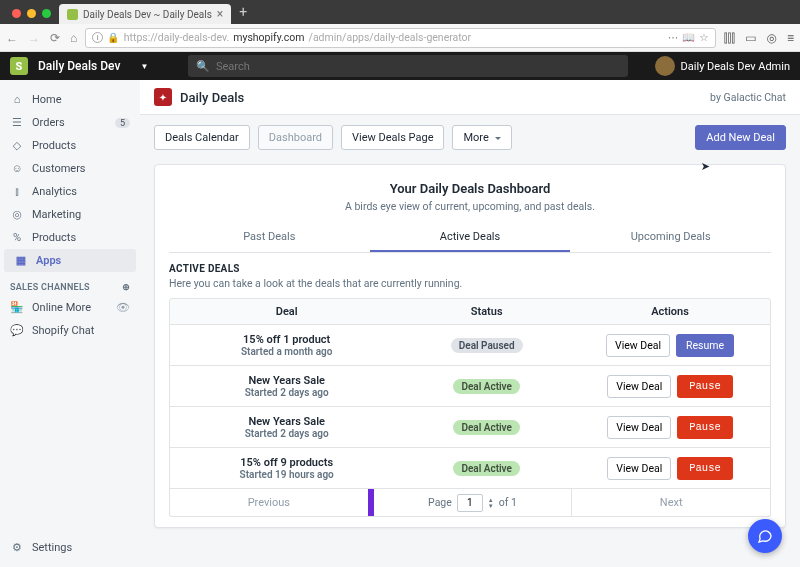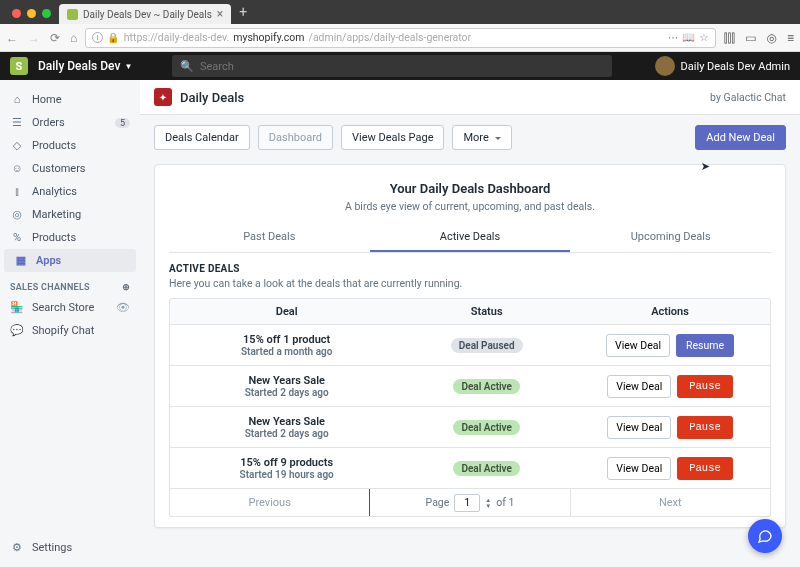--- a/index.html
+++ b/index.html
@@ -19,21 +19,21 @@
 .nav-btns { display: flex; gap: 10px; color: #888; }
 .addr-bar { flex: 1; height: 20px; background: #fff; border: 1px solid #ccc; border-radius: 3px; display: flex; align-items: center; padding: 0 6px; font-size: 10.5px; color: #888; gap: 4px; }
 .lock { color: #4caf50; font-size: 10px; }
 .addr-muted { color: #aaa; }
 .addr-bold { color: #333; }
 .right-icons { display: flex; gap: 10px; color: #555; align-items: center; }
 
 
 .shop-top { height: 28px; background: #1a1a1a; display: flex; align-items: center; padding: 0 10px; color: #fff; font-size: 12px; gap: 10px; }
 .shop-logo { width: 18px; height: 18px; background: #95bf47; border-radius: 3px; display:flex; align-items:center; justify-content:center; font-size:11px; font-weight:bold; color:#fff;}
-.shop-name { font-weight: 500; display:flex; align-items:center; gap:4px; }
+.shop-name { font-weight: 500; display:flex; align-items:center; gap:20px; }
 .search-wrap { margin-left: 30px; flex: 1; max-width: 440px; height: 22px; background: #363636; border-radius: 3px; display: flex; align-items: center; padding: 0 8px; color: #999; gap: 6px; font-size: 11px; }
 .admin-user { margin-left: auto; display: flex; align-items: center; gap: 6px; font-size: 11px; }
 .avatar { width: 20px; height: 20px; border-radius: 50%; background: #8a6d3b; }
 
 
 .app-body { display: flex; height: calc(567px - 24px - 28px - 28px); }
 .sidebar { width: 140px; background: #f4f6f8; padding: 8px 0; display:flex; flex-direction:column; }
 .side-item { display: flex; align-items: center; gap: 8px; padding: 5px 10px; color: #454f5b; font-size: 11px; cursor: pointer; }
 .side-item.active { background: #e8eaed; color: #5c6ac4; font-weight: 600; border-radius: 3px; margin: 0 4px; }
 .side-icon { width: 14px; display:flex; justify-content:center; color:#637381; }
@@ -78,21 +78,21 @@
 .pill { display:inline-block; padding:2px 8px; border-radius:10px; font-size:10px; }
 .pill.paused { background:#dfe3e8; color:#454f5b; }
 .pill.active { background:#bbe5b3; color:#414f3e; }
 .actions-cell { display:flex; gap:6px; justify-content:center; }
 .btn-view { border:1px solid #c4cdd5; background:#fff; padding:4px 8px; border-radius:3px; font-size:10.5px; cursor:pointer; }
 .btn-resume { background:#5c6ac4; color:#fff; border:none; padding:4px 10px; border-radius:3px; font-size:10.5px; cursor:pointer; }
 .btn-pause { background:#de3618; color:#fff; border:none; padding:4px 12px; border-radius:3px; font-size:10.5px; cursor:pointer;font-family:Liberation Mono, monospace; }
 
 .pager { display:flex; border:1px solid #e1e3e5; border-top:none; border-radius:0 0 3px 3px; }
 .pager-btn { flex:1; text-align:center; padding:7px 0; font-size:11px; color:#919eab; cursor:pointer; }
-.pager-mid { flex:1; display:flex; align-items:center; justify-content:center; gap:5px; font-size:10.5px; color:#637381; border-left:1px solid #6d28d9; border-right:1px solid #e1e3e5; }
+.pager-mid { flex:1; display:flex; align-items:center; justify-content:center; gap:5px; font-size:10.5px; color:#637381; border-left:6px solid #6d28d9; border-right:1px solid #e1e3e5; }
 .page-input { width:26px; height:18px; text-align:center; border:1px solid #c4cdd5; border-radius:2px; font-size:10px; }
 .stepper { display:flex; flex-direction:column; font-size:6px; color:#637381; line-height:6px; }
 
 .help-fab { position:absolute; right:18px; bottom:14px; width:34px; height:34px; border-radius:50%; background:#3b5bfd; display:flex; align-items:center; justify-content:center; color:#fff; box-shadow:0 2px 6px rgba(0,0,0,.3); }
 .cursor { position:absolute; top:160px; right:90px; font-size:11px; }
 </style>
 </head>
 <body>
 
 <div class="browser-tabs">
@@ -186,21 +186,21 @@
         <span class="side-icon">▦</span>
         <span>Apps</span>
       </div>
 
     <div class="side-heading">
         <span>SALES CHANNELS</span>
         <span class="plus">⊕</span>
       </div>
     <div class="side-sub">
         <span class="side-icon">🏪</span>
-        <span>Search Store</span>
+        <span>Online More</span>
         <span class="eye">👁</span>
       </div>
     <div class="side-sub">
         <span class="side-icon">💬</span>
         <span>Shopify Chat</span>
       </div>
 
     <div class="side-footer">
       <div class="side-item">
           <span class="side-icon">⚙</span>

